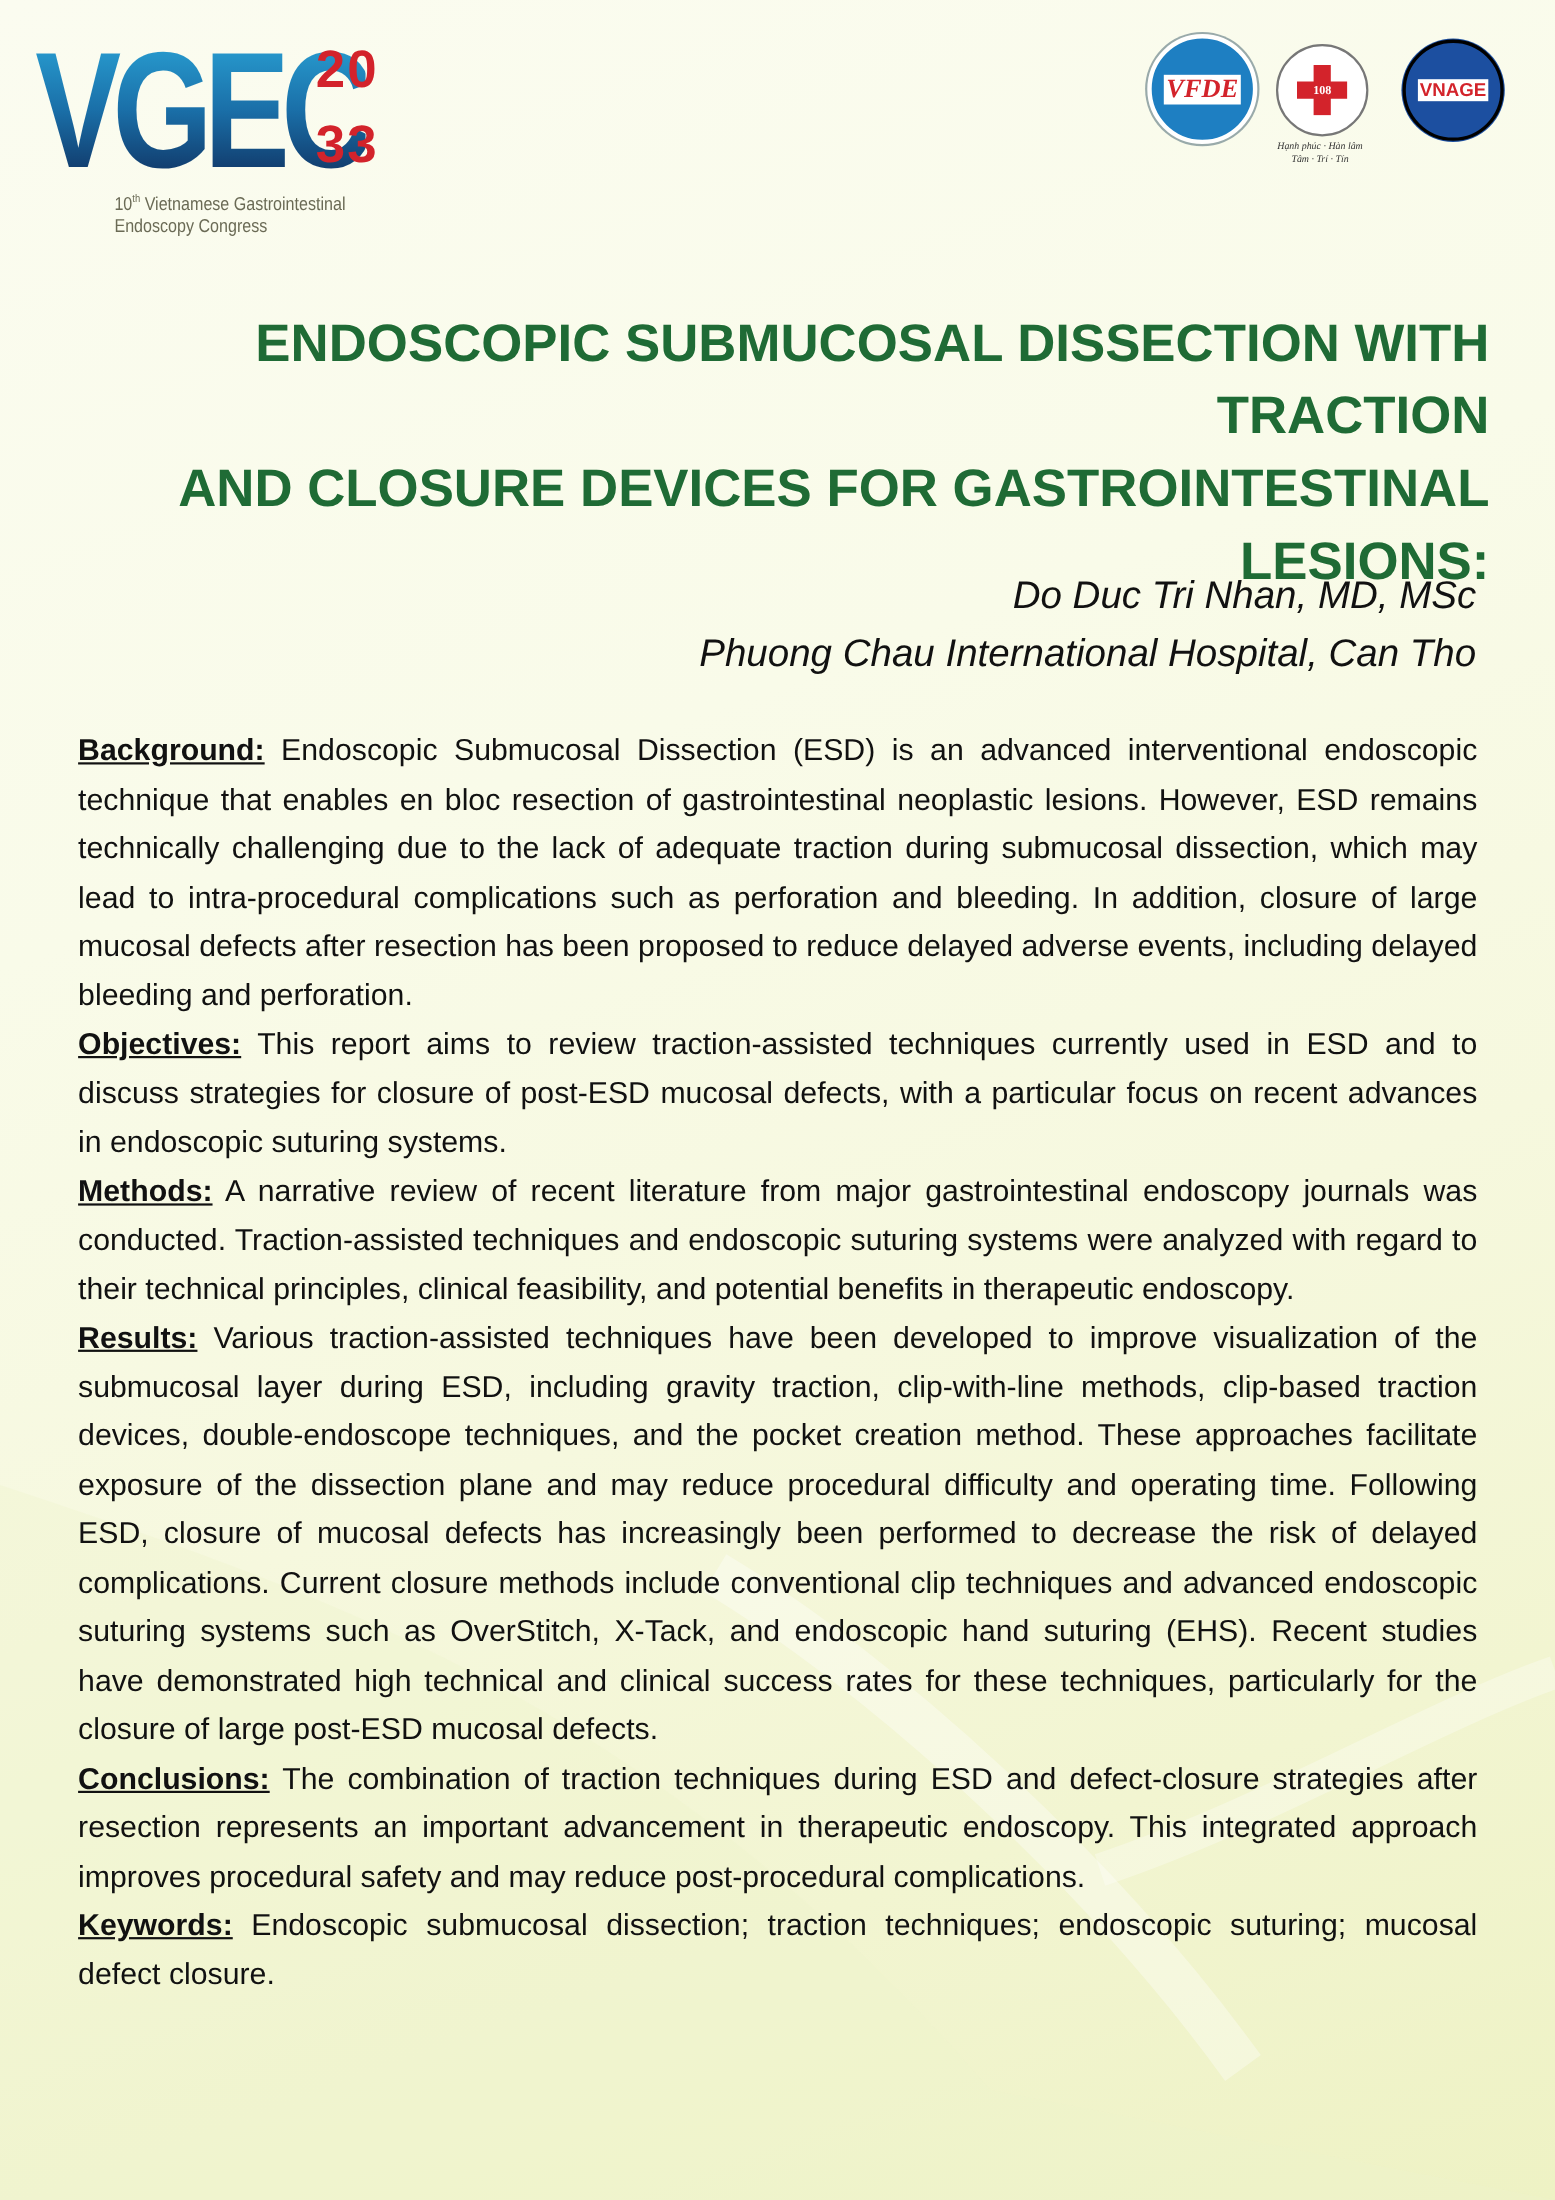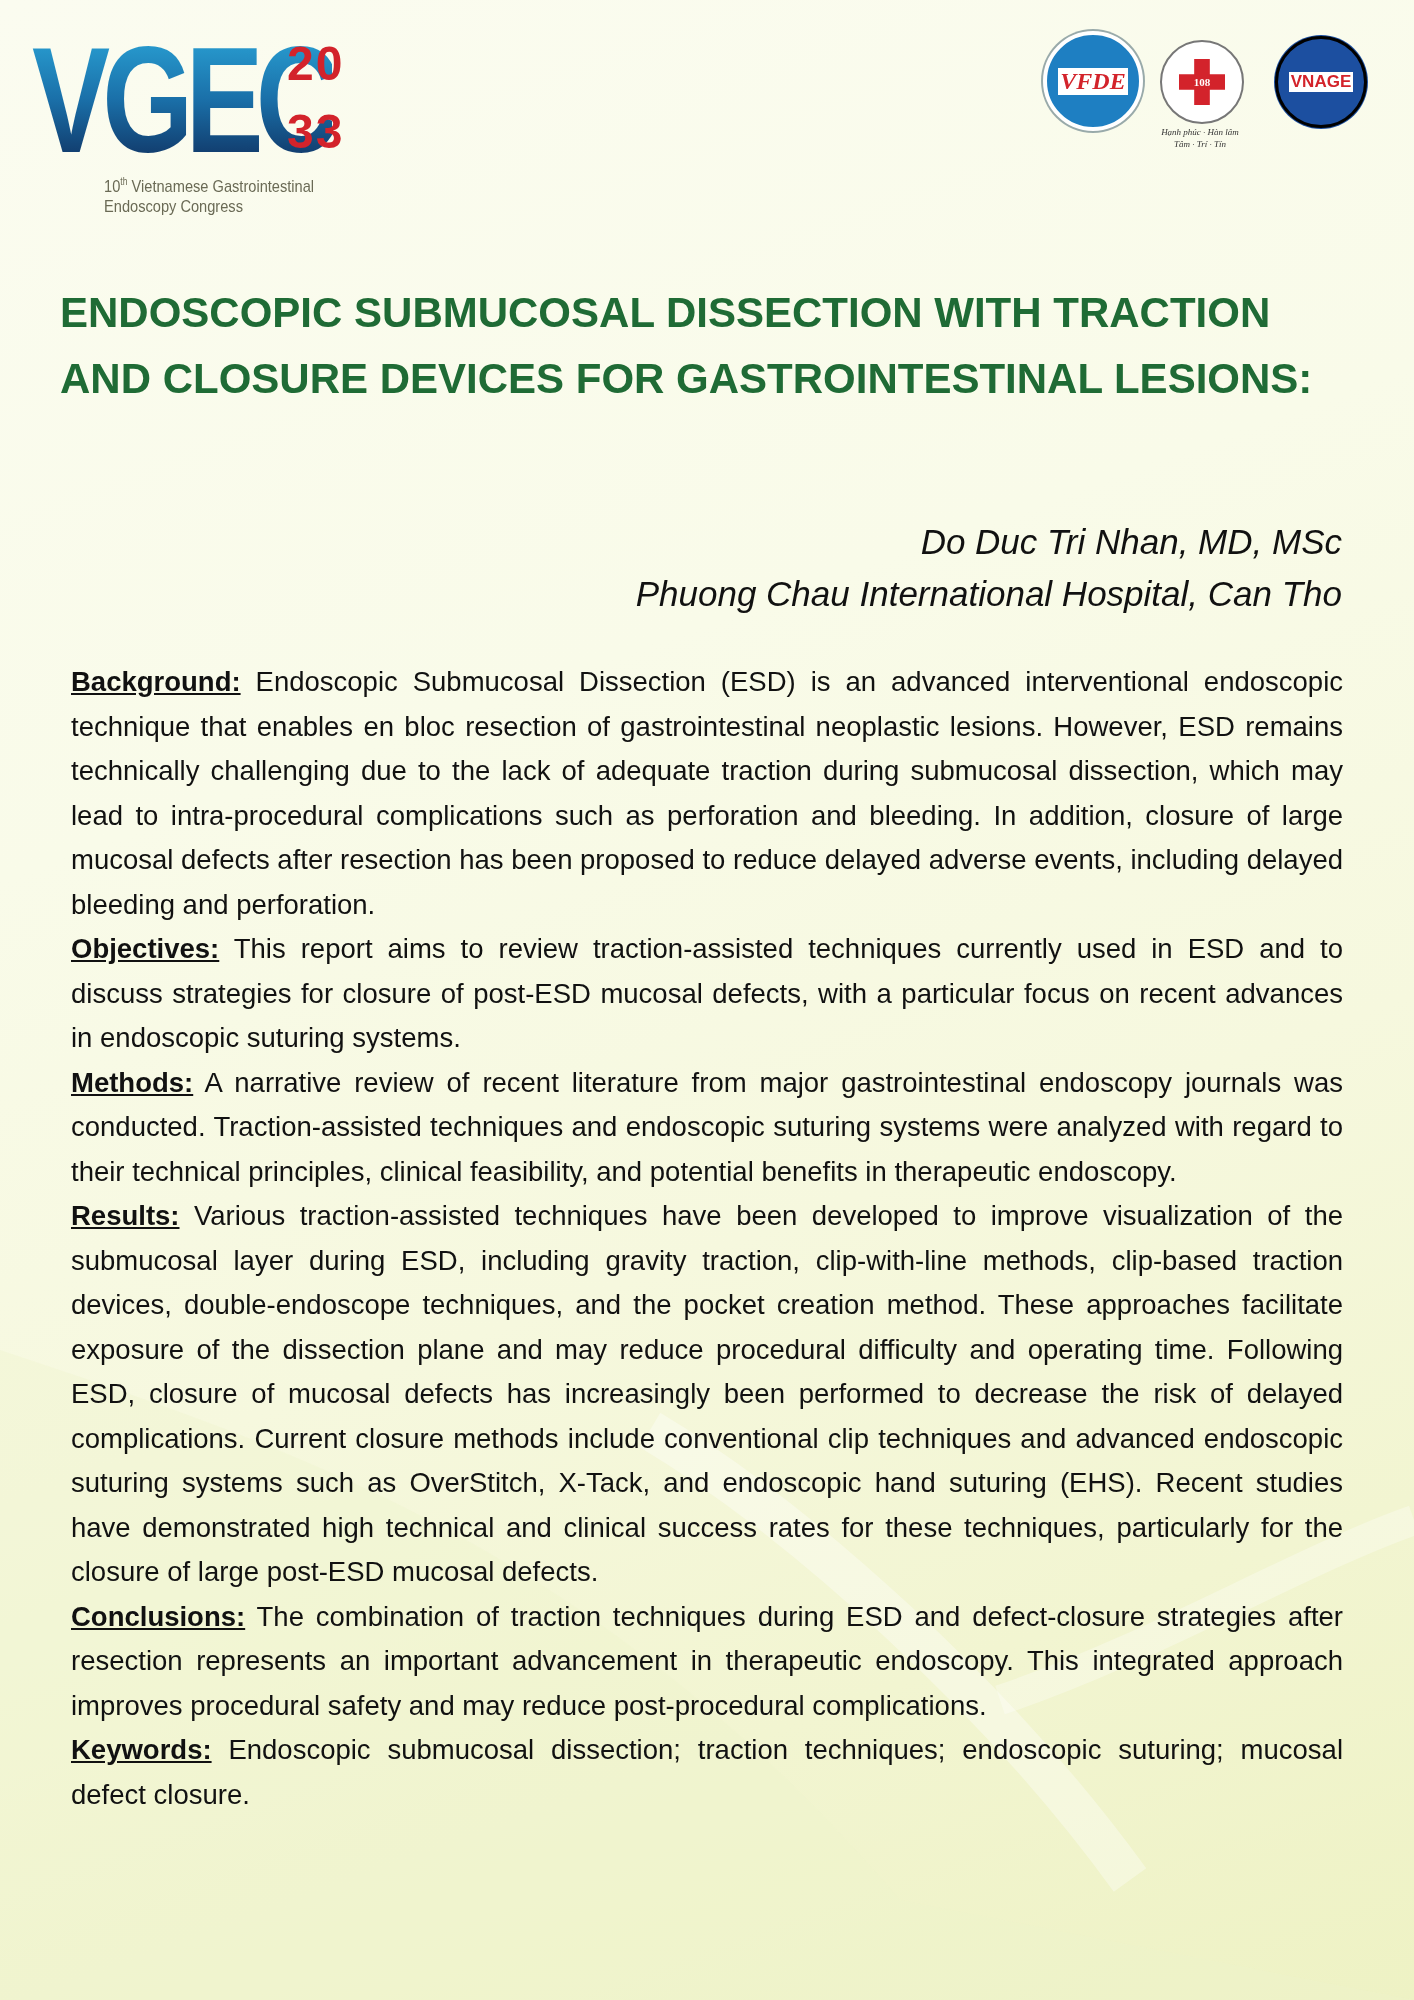--- a/index.html
+++ b/index.html
@@ -28,22 +28,22 @@
   .seal-vfde { left: 3px; top: 3px; width: 92px; height: 92px; background: #1e7fc2; border: 4px solid #fff; box-shadow: 0 0 0 2px #9aa; }
   .seal-vfde span { color: #d3232b; font-family: "Liberation Serif", serif; font-style: italic; font-size: 24px; background: #fff; padding: 0 2px; }
   .seal-108 { left: 120px; top: 12px; width: 80px; height: 80px; background: #fff; border: 2px solid #777; }
   .seal-108 .cross { width: 46px; height: 46px; background: #d3232b; position: relative; clip-path: polygon(33% 0,67% 0,67% 33%,100% 33%,100% 67%,67% 67%,67% 100%,33% 100%,33% 67%,0 67%,0 33%,33% 33%); display:flex; align-items:center; justify-content:center; }
   .seal-108 .cross span { color: #fff; font-size: 11px; font-family: Liberation Serif, serif; }
   .motto { position: absolute; left: 110px; top: 98px; width: 100px; text-align: center; font-family: "Liberation Serif", serif; font-style: italic; font-size: 9px; line-height: 12px; color: #333; }
   .seal-vnage { left: 235px; top: 8px; width: 86px; height: 86px; background: #1c4fa0; border: 3px solid #000000; box-shadow: 0 0 0 1px #1c4fa0; }
   .seal-vnage span { color: #d3232b; background: #fff; font-size: 17px; padding: 0 2px; }
 
   .title {
-    position: absolute; left: 60px; top: 280px; width: 1294px; text-align: left;
-    color: #1f6b35; font-weight: bold; font-size: 42px; line-height: 66px;
+    position: absolute; left: 60px; top: 280px; width: 1294px; text-align: right;
+    color: #1f6b35; font-weight: bold; font-size: 48px; line-height: 66px;
   }
   .author-block { position: absolute; right: 72px; top: 516px; text-align: right; font-style: italic; font-size: 35px; line-height: 52px; color: #111; }
   .abstract {
     position: absolute; left: 71px; top: 660px; width: 1272px;
     font-size: 27.5px; line-height: 44.5px; text-align: justify; color: #111;
   }
   .abstract p { margin: 0; }
   .abstract b { font-weight: bold; text-decoration: underline; }
 </style>
 </head>

